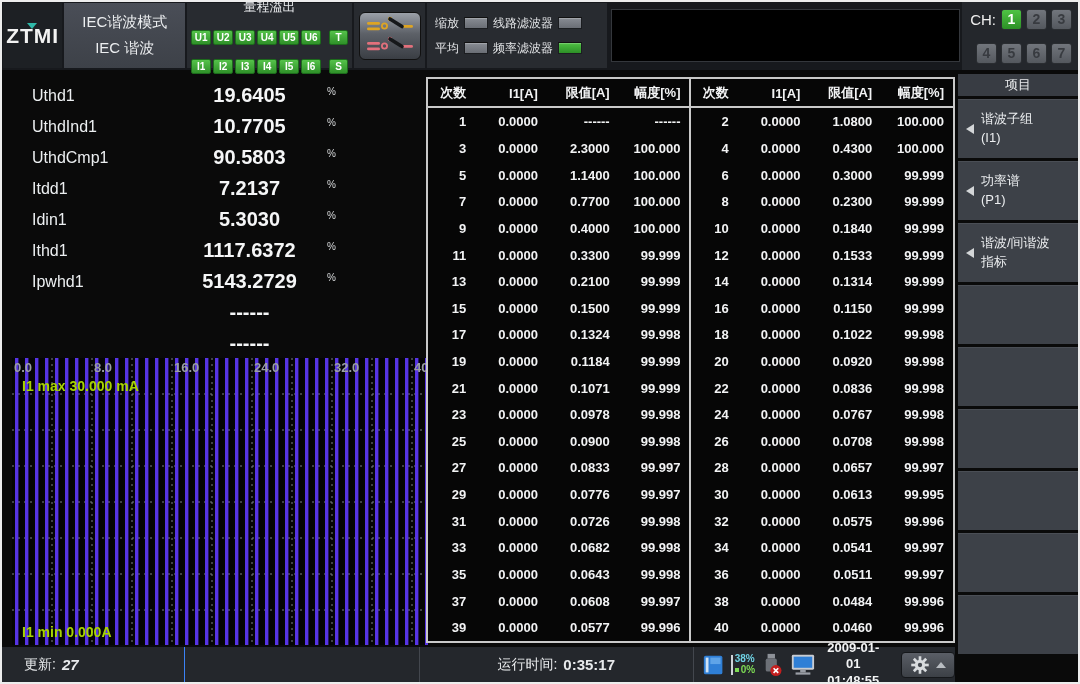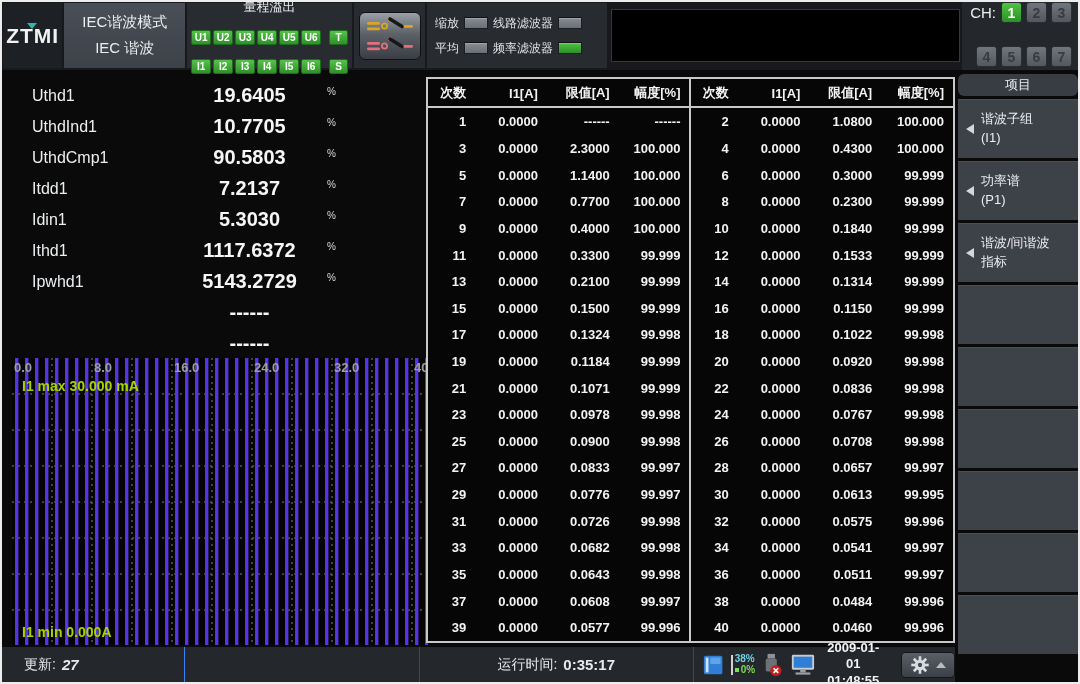--- a/index.html
+++ b/index.html
@@ -33,21 +33,21 @@
                 background:linear-gradient(#9ba0a8,#5d6168 45%,#3a3e44); cursor:pointer;
                 display:flex; align-items:center; justify-content:center; }
   .toggles { width:188px; background:#282b30; display:flex; flex-direction:column;
              justify-content:center; gap:8px; padding-left:8px; }
   .t-row { display:flex; align-items:center; gap:5px; color:#e4e6e8; font-size:12px; }
   .tbox { width:24px; height:12px; border:1px solid #1b1d20; border-top-color:#111;
           background:linear-gradient(#888c93,#6a6e75); box-shadow:inset 0 1px 1px rgba(255,255,255,.25); }
   .tbox.on { background:linear-gradient(#4ec043,#2d9027); }
   .screen { width:364px; background:#000; border:1px solid #34373c; margin:7px 2px 8px 3px; }
   .ch-panel { flex:1; background:#24272c; display:flex; flex-direction:column;
-              gap:23px; padding:0 6px 0 8px; }
+              justify-content:center; gap:13px; padding:0 6px 0 8px; }
   .ch-row { display:flex; gap:4px; justify-content:flex-end; align-items:center; }
   .ch-label { color:#f0f0f0; font-size:15px; margin-right:1px; }
   .chbtn { width:21px; height:21px; border-radius:3px; border:1px solid #2a2d31;
            background:linear-gradient(#71757c,#54585e); color:#383b40; font-size:14px;
            font-weight:bold; cursor:pointer; display:flex; align-items:center; justify-content:center; }
   .chbtn.active { background:linear-gradient(#4fc344,#2c9026); color:#fff; }
 
   
   .measures { position:absolute; left:0; top:70px; width:420px; height:286px; padding:8px 0 0 0; }
   .mrow { height:31px; display:flex; align-items:center; }
@@ -67,21 +67,21 @@
   .harm-table col.c-val { width:13.7%; }
   .harm-table th { color:#f2f3f4; font-size:13px; font-weight:bold; text-align:right;
                    padding:5px 9px 4px 0; border-bottom:2px solid #c9c9c9; }
   .harm-table td { color:#f2f3f4; font-size:13px; font-weight:bold; text-align:right;
                    padding:0 9px 0 0; }
   .harm-table .split { border-left:2px solid #c9c9c9; }
 
   
   .sidebar { position:absolute; left:955px; top:70px; width:121px; height:610px; background:#0a0a0a; }
   .sb-title { height:22px; margin:2px 0 3px 1px; background:#383c43; color:#e8eaec;
-              font-size:13px; display:flex; align-items:center; justify-content:center;border-radius:6px; }
+              font-size:13px; display:flex; align-items:center; justify-content:center; }
   .sb-item { height:59px; margin:0 0 3px 1px; background:#3d4148; border-top:1px solid #4a4e55;
              display:flex; align-items:center; gap:7px; padding-left:8px; cursor:pointer; }
   .sb-arrow { width:0; height:0; border-top:5px solid transparent; border-bottom:5px solid transparent;
               border-right:8px solid #d4d6d8; flex:none; }
   .sb-text { color:#eceef0; font-size:13px; line-height:1.45; }
 
   
   .bottombar { position:absolute; left:0; top:643px; width:953px; height:37px;
                background:#24272c; border-top:2px solid #0a0a0a; display:flex; }
   .bb-sec { display:flex; align-items:center; }

